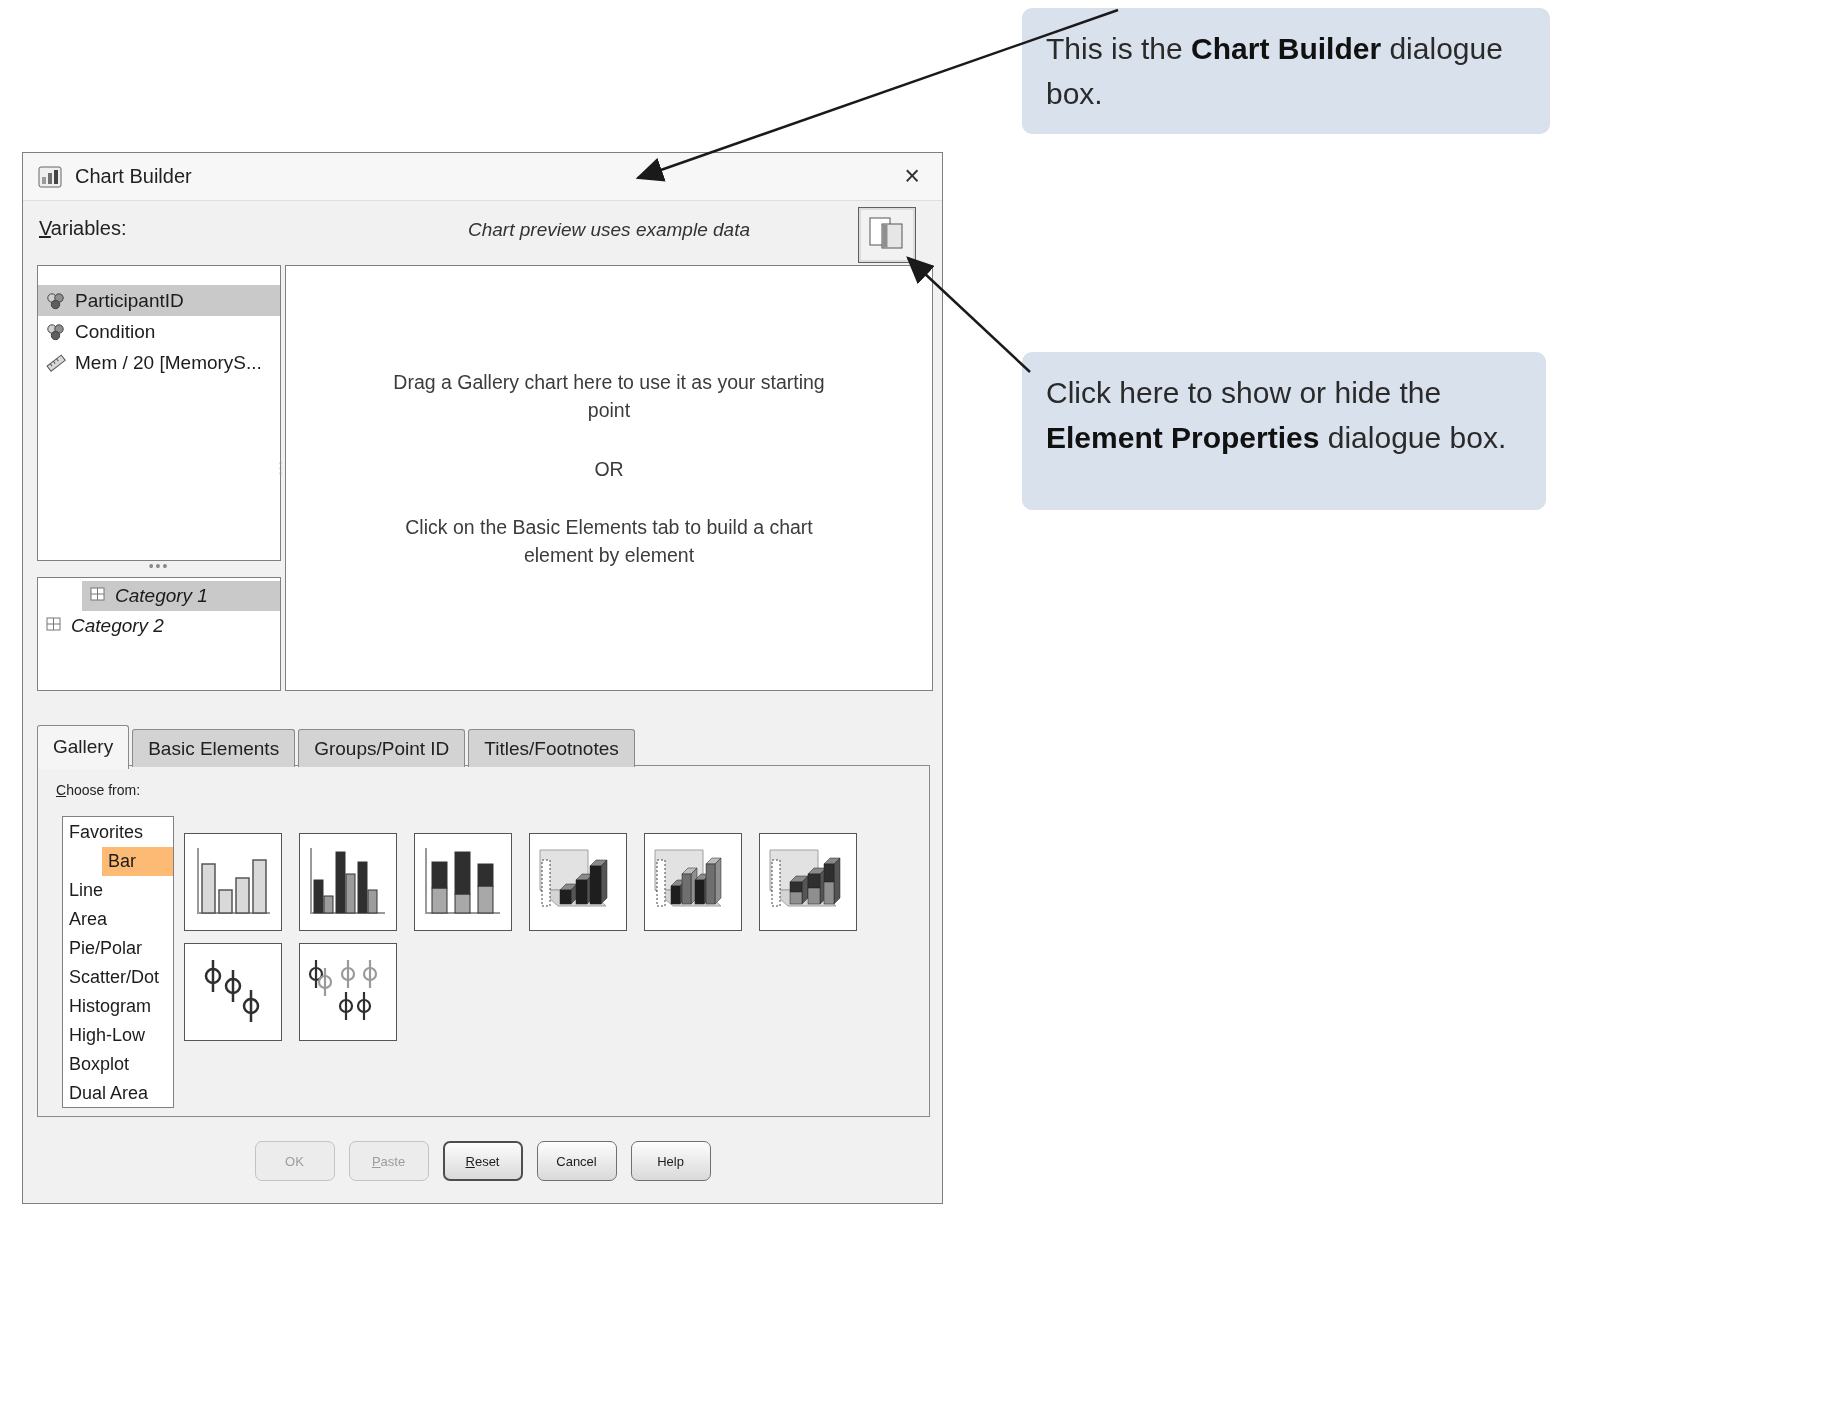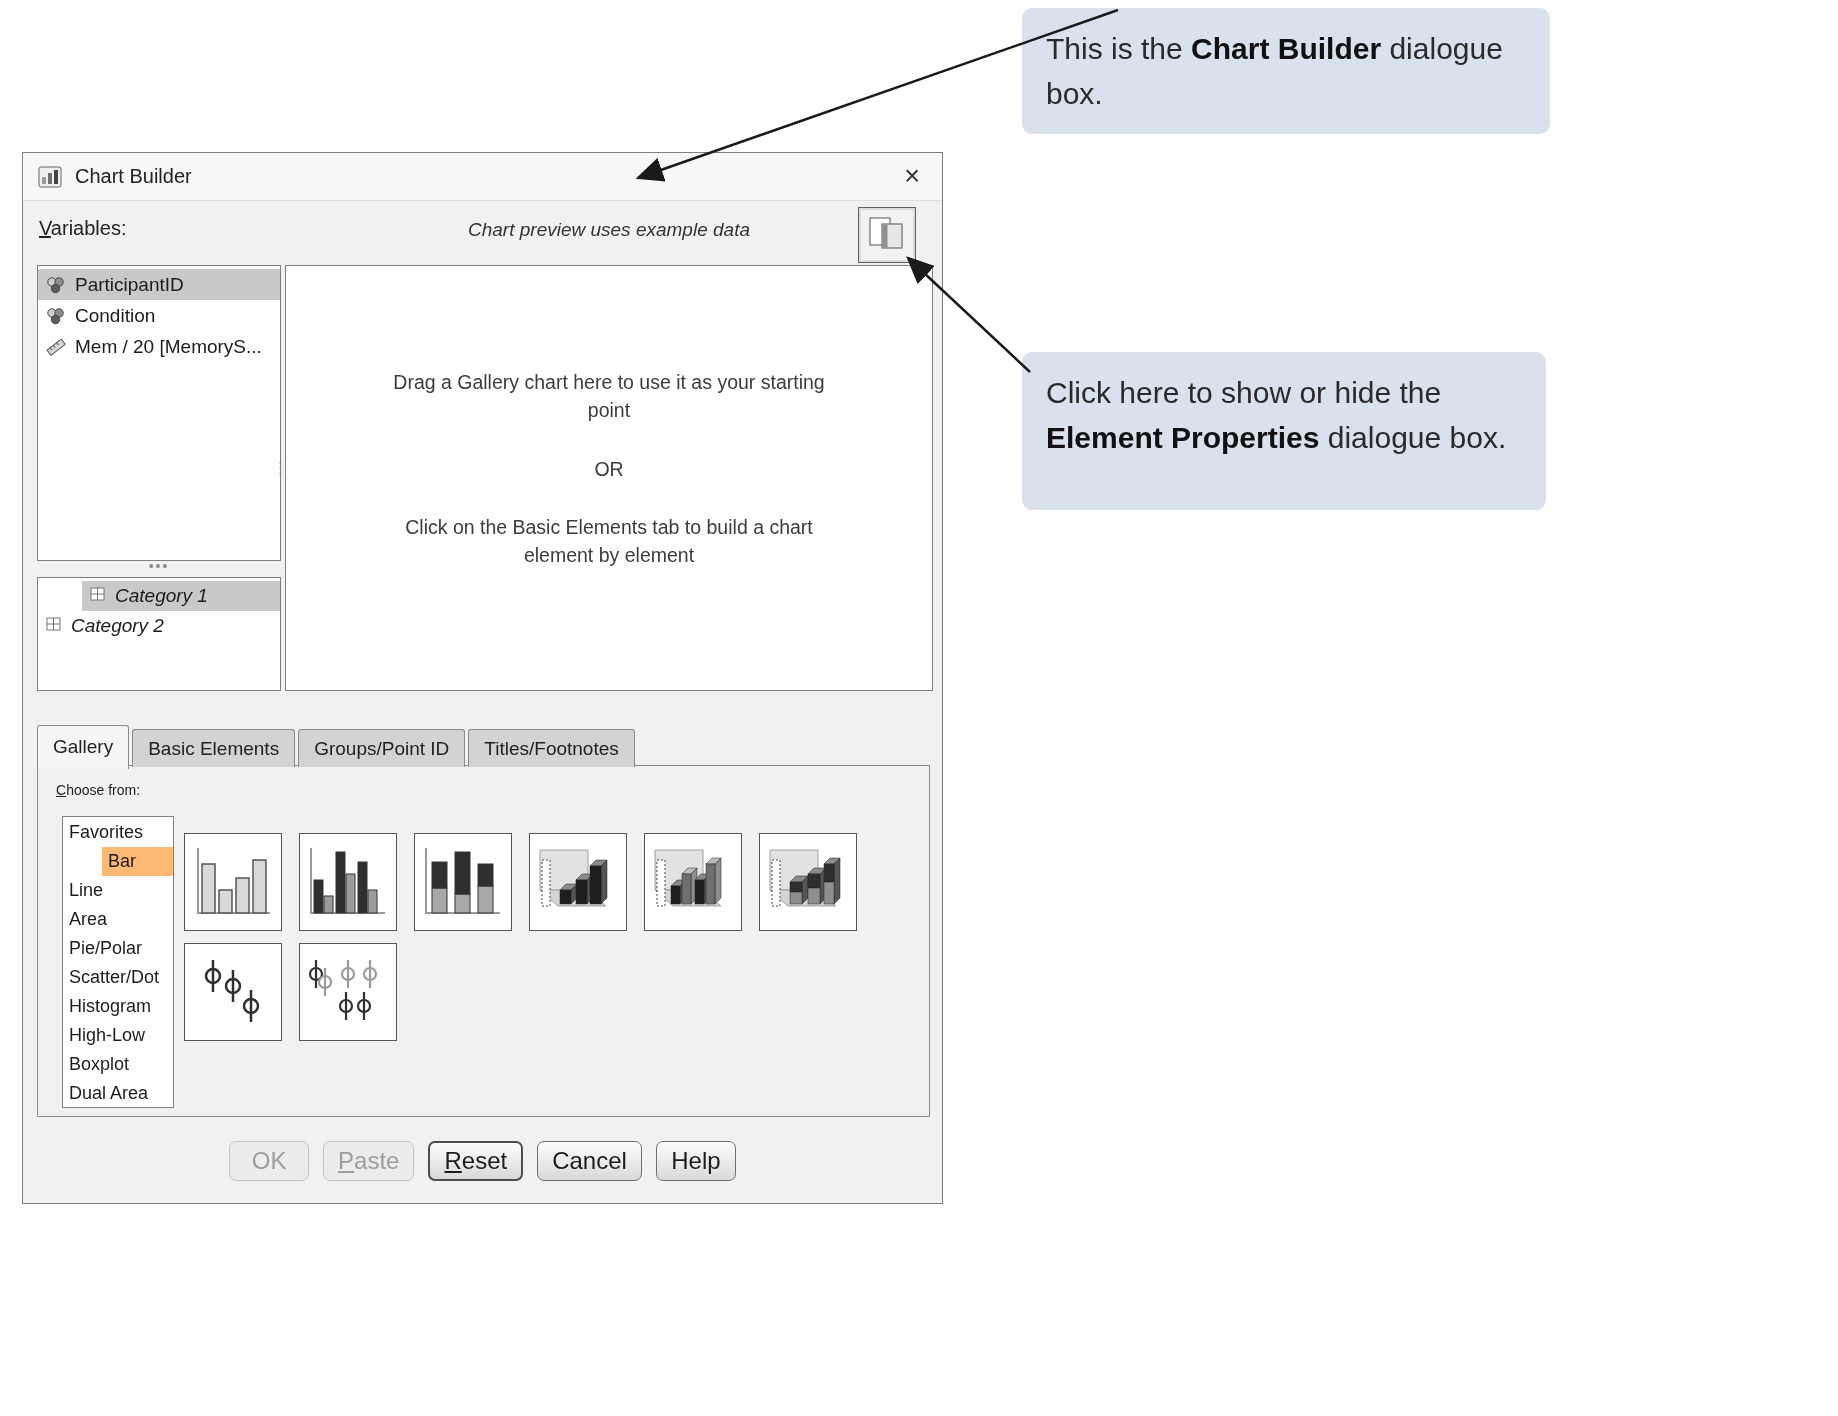--- a/index.html
+++ b/index.html
@@ -18,21 +18,21 @@
   .mn { text-decoration:underline; }
 
   .vars-label { position:absolute; left:16px; top:64px; font-size:20px; color:#222; }
   .preview-note { position:absolute; left:262px; top:66px; width:648px; text-align:center;
                   font-size:19px; font-style:italic; color:#333; }
   .ep-btn { position:absolute; right:26px; top:54px; width:58px; height:56px; background:#f2f2f2;
             border:1px solid #5f5f5f; box-shadow:inset 0 0 0 2px #dcdcdc; display:flex;
             align-items:center; justify-content:center; }
 
   .listbox { position:absolute; background:#fff; border:1px solid #808080; overflow:hidden; }
-  .vars-list { left:14px; top:112px; width:244px; height:296px; padding-top:3px; }
+  .vars-list { left:14px; top:112px; width:244px; height:296px; padding-top:19px; }
   .vitem { height:31px; display:flex; align-items:center; gap:8px; padding:0 7px; font-size:19px; color:#1c1c1c; white-space:nowrap; }
   .vitem.selected { background:#c9c9c9; }
   .vitem .icon { display:inline-flex; flex:0 0 auto; }
 
   .list-splitter { position:absolute; left:14px; top:409px; width:244px; height:14px;
                    text-align:center; color:#8a8a8a; font-size:14px; line-height:8px; letter-spacing:2px; }
   .side-splitter { position:absolute; left:250px; top:310px; width:12px; height:40px;
                    color:#8a8a8a; font-size:15px; line-height:9px; text-align:center; }
 
   .cat-list { left:14px; top:424px; width:244px; height:114px; padding-top:3px; }
@@ -60,21 +60,21 @@
   .titem { height:29px; line-height:29px; padding:0 6px; font-size:18px; color:#1c1c1c; white-space:nowrap; }
   .titem.selected { background:#fdba74;margin-left:39px; }
 
   .thumbs { position:absolute; left:146px; top:67px; }
   .thumb-row { display:flex; gap:17px; }
   .thumb-row + .thumb-row { margin-top:12px; }
   .thumb { width:98px; height:98px; background:#fff; border:1px solid #555; display:flex;
            align-items:center; justify-content:center; }
 
   .btn-row { position:absolute; left:0; right:0; top:988px; display:flex; justify-content:center; gap:14px; }
-  .btn { min-width:80px; height:40px; padding:0 14px; font-size:24px; color:#1c1c1c;
+  .btn { min-width:80px; height:40px; padding:0 14px; font-size:13px; color:#1c1c1c;
          background:linear-gradient(#fdfdfd,#d9d9d9); border:1px solid #707070; border-radius:7px;
          display:flex; align-items:center; justify-content:center; cursor:default; }
   .btn.disabled { color:#9d9d9d; background:#ececec; border:1px solid #c3c3c3; }
   .btn.default { border:2px solid #4e4e4e; }
 
   
   .callout { position:absolute; background:#d9e1ec; border-radius:10px; padding:18px 24px;
              font-size:30px; line-height:1.5; color:#2a2a2a; z-index:30; }
   .callout b { font-weight:bold; color:#111; }
   .callout1 { left:1022px; top:8px; width:528px; min-height:110px; }

